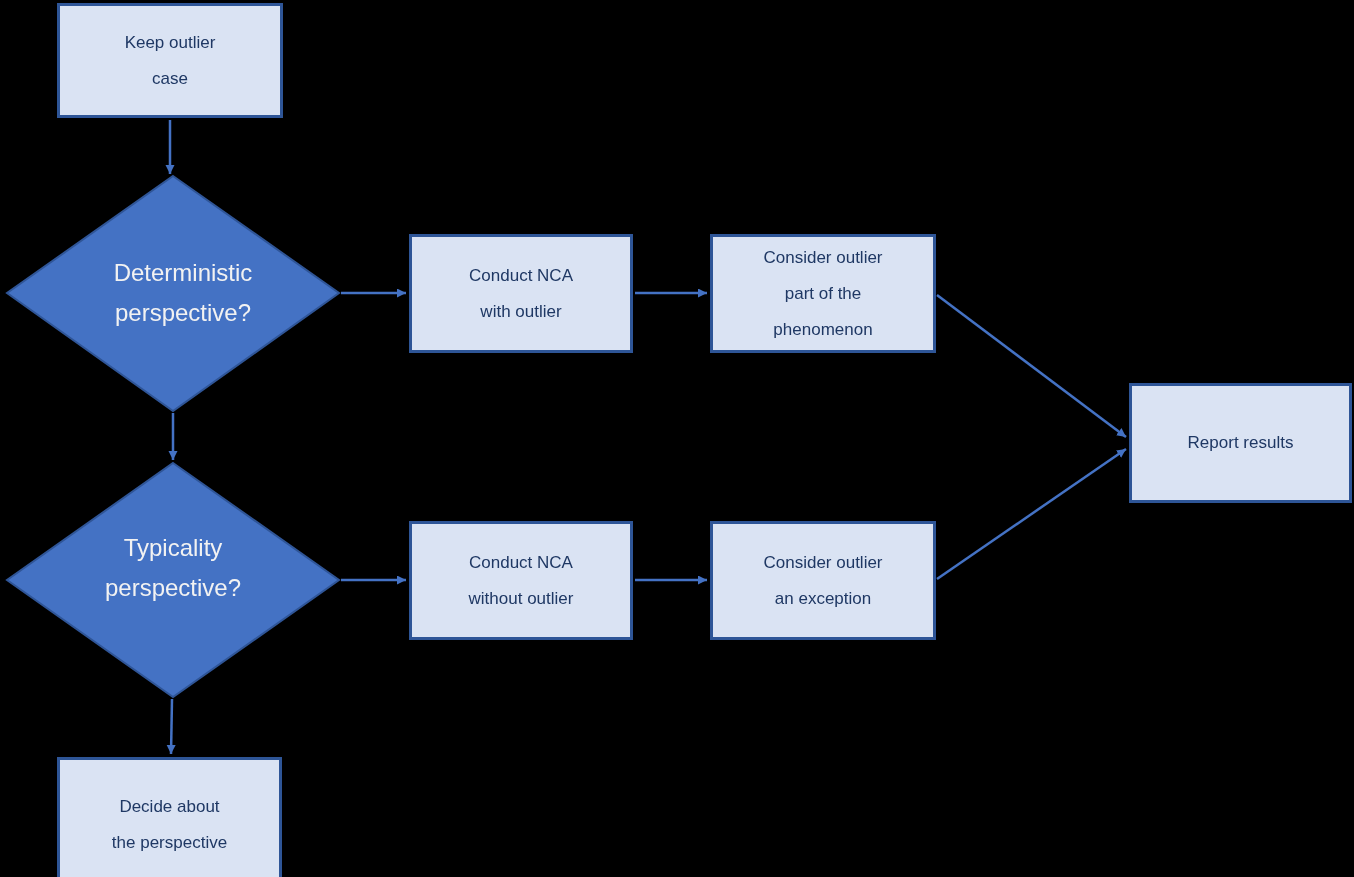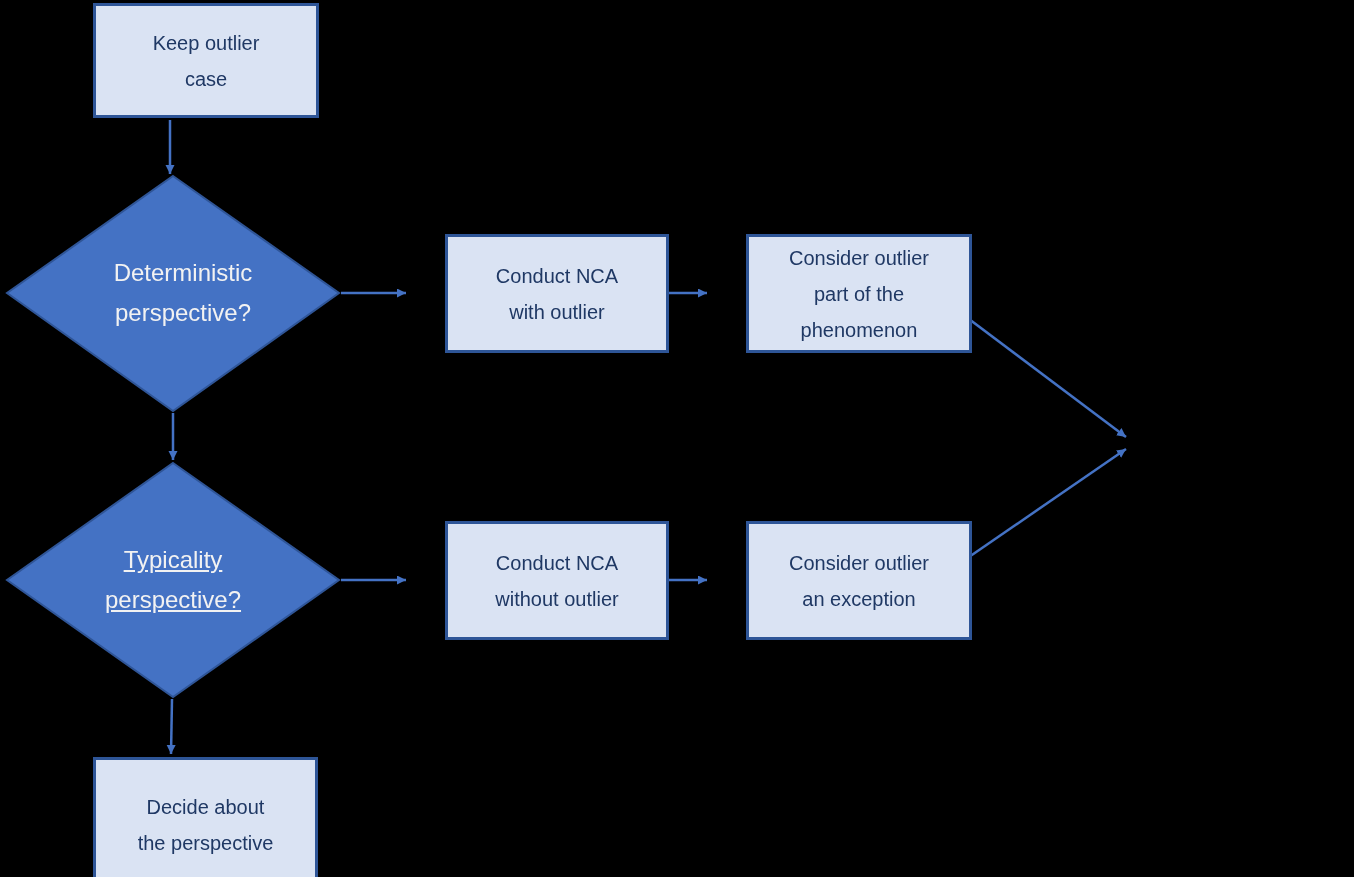--- a/index.html
+++ b/index.html
@@ -24,24 +24,23 @@
   .node-box {
     position: absolute;
     box-sizing: border-box;
     background: #dae3f3;
     border: 3px solid #2e5597;
     color: #1f3864;
     display: flex;
     align-items: center;
     justify-content: center;
     text-align: center;
-    font-size: 20px;
+    font-size: 17px;
     line-height: 36px;
     white-space: pre-line;
-    margin-left: 36px;
   }
   .diamond-label {
     position: absolute;
     color: #f2f2f2;
     display: flex;
     align-items: center;
     justify-content: center;
     text-align: center;
     font-size: 24px;
     line-height: 40px;
@@ -50,21 +49,21 @@
   }
   
   #node-keep-outlier        { left: 57px;   top: 3px;   width: 226px; height: 115px; }
   #node-conduct-nca-with    { left: 409px;  top: 234px; width: 224px; height: 119px; }
   #node-consider-part       { left: 710px;  top: 234px; width: 226px; height: 119px; }
   #node-report-results      { left: 1129px; top: 383px; width: 223px; height: 120px; }
   #node-conduct-nca-without { left: 409px;  top: 521px; width: 224px; height: 119px; }
   #node-consider-exception  { left: 710px;  top: 521px; width: 226px; height: 119px; }
   #node-decide-perspective  { left: 57px;   top: 757px; width: 225px; height: 136px; }
   #label-deterministic      { left: 53px;   top: 238px; width: 260px; height: 110px; }
-  #label-typicality         { left: 43px;   top: 525px; width: 260px; height: 110px; text-decoration: underline; }
+  #label-typicality         { left: 43px;   top: 513px; width: 260px; height: 110px; }
 </style>
 </head>
 <body>
 
 <div id="canvas">
 
   <svg id="shape-layer" viewBox="0 0 1354 877" xmlns="http://www.w3.org/2000/svg">
     <defs>
       <marker id="arrowhead" markerWidth="12" markerHeight="12" refX="9" refY="4.5" orient="auto" markerUnits="userSpaceOnUse">
         <path d="M0,0 L9,4.5 L0,9 Z" fill="#4472c4"></path>
@@ -88,20 +87,21 @@
   <div class="node-box" id="node-keep-outlier">Keep  outlier
 case</div>
 
   <div class="node-box" id="node-conduct-nca-with">Conduct NCA
 with outlier</div>
 
   <div class="node-box" id="node-consider-part">Consider outlier
 part of the
 phenomenon</div>
 
+  <div class="node-box" id="node-report-results">Report results</div>
 
   <div class="node-box" id="node-conduct-nca-without">Conduct NCA
 without outlier</div>
 
   <div class="node-box" id="node-consider-exception">Consider outlier
 an exception</div>
 
   <div class="node-box" id="node-decide-perspective">Decide about
 the perspective</div>
 

